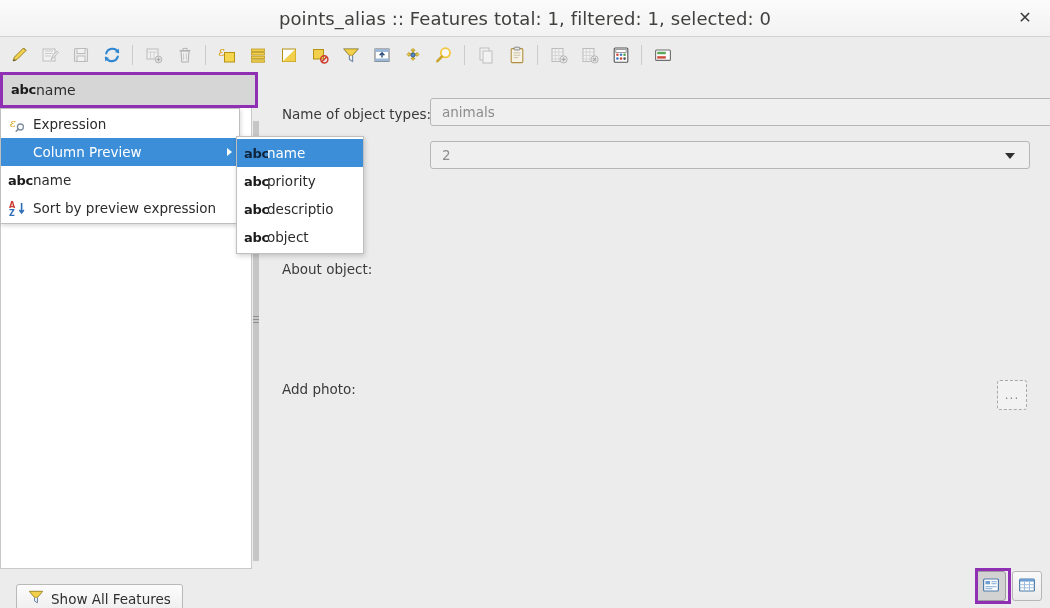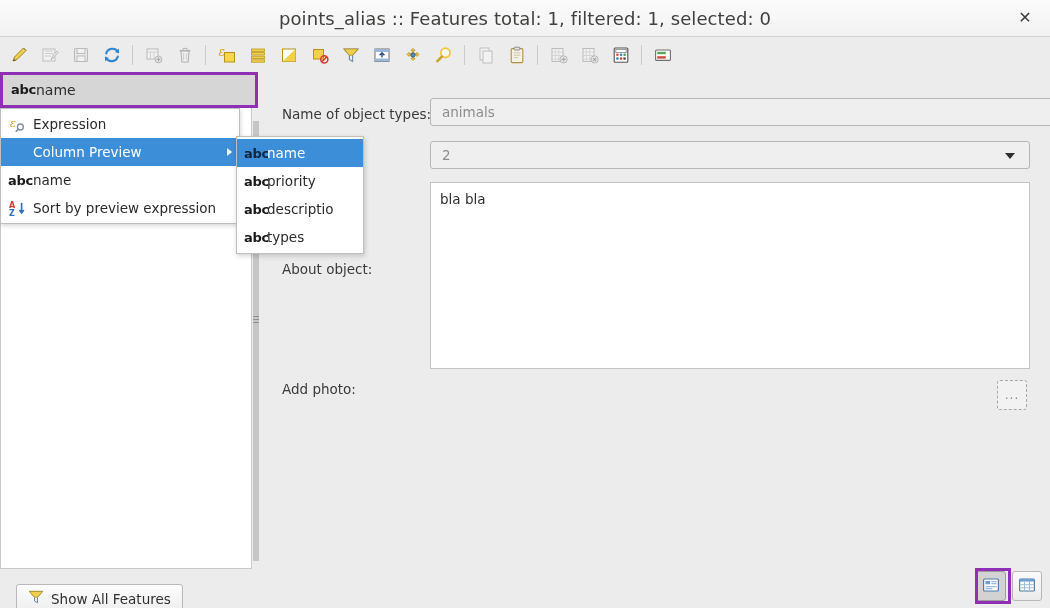--- a/index.html
+++ b/index.html
@@ -422,44 +422,41 @@
     <div class="smi">
       <span class="abc-ico">abc</span>
       <span>priority</span>
     </div>
     <div class="smi">
       <span class="abc-ico">abc</span>
       <span>descriptio</span>
     </div>
     <div class="smi">
       <span class="abc-ico">abc</span>
-      <span>types</span>
+      <span>object</span>
     </div>
   </div>
 
   <div class="form">
 
     <div class="row" style="left:16px; top:14px;">
       <span class="flabel" style="width:144px; line-height:28px;">Name of object types:</span>
     </div>
     <div class="combo" style="position:absolute; left:164px; top:12px; width:704px;">
       <span class="val">animals</span>
       <span class="caret"></span>
     </div>
 
     <div class="combo" style="position:absolute; left:164px; top:55px; width:600px;">
       <span class="val">2</span>
       <span class="caret"></span>
     </div>
 
     <div class="row" style="left:16px; top:175px;">
       <span class="flabel">About object:</span>
-    </div>
-    <div class="textarea" style="position:absolute; left:164px; top:96px; width:600px; height:187px;">
-      <span>bla bla</span>
     </div>
 
     <div class="row" style="left:16px; top:295px;">
       <span class="flabel">Add photo:</span>
     </div>
     <div class="dotbtn" style="position:absolute; left:731px; top:294px;">...</div>
   </div>
 
   <div class="showall">
     <span>

